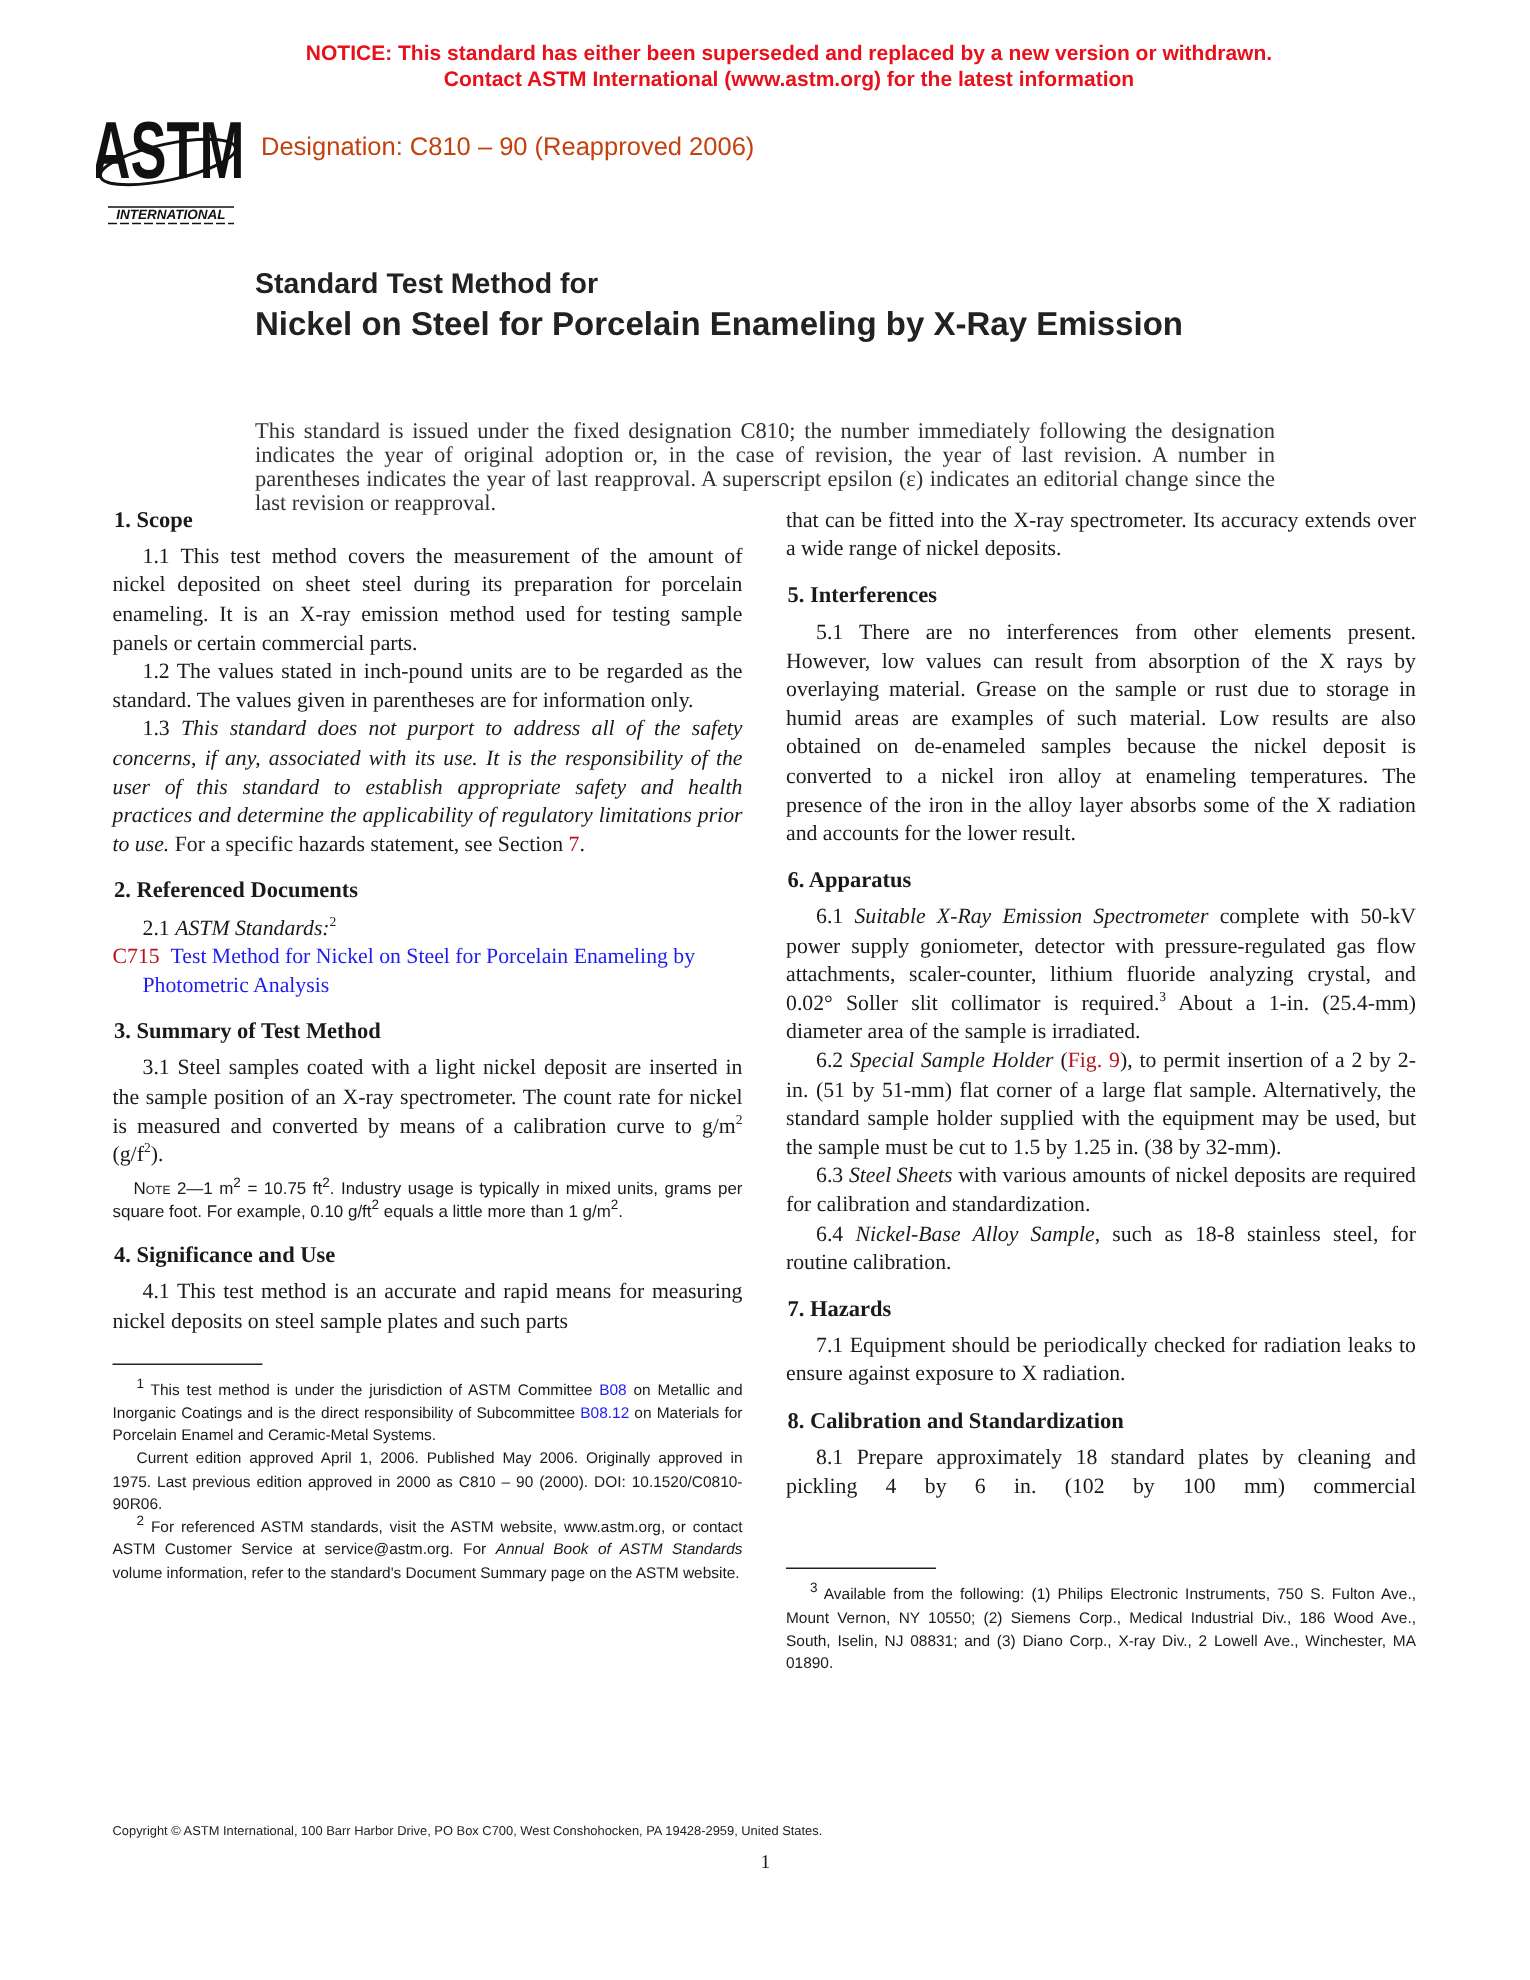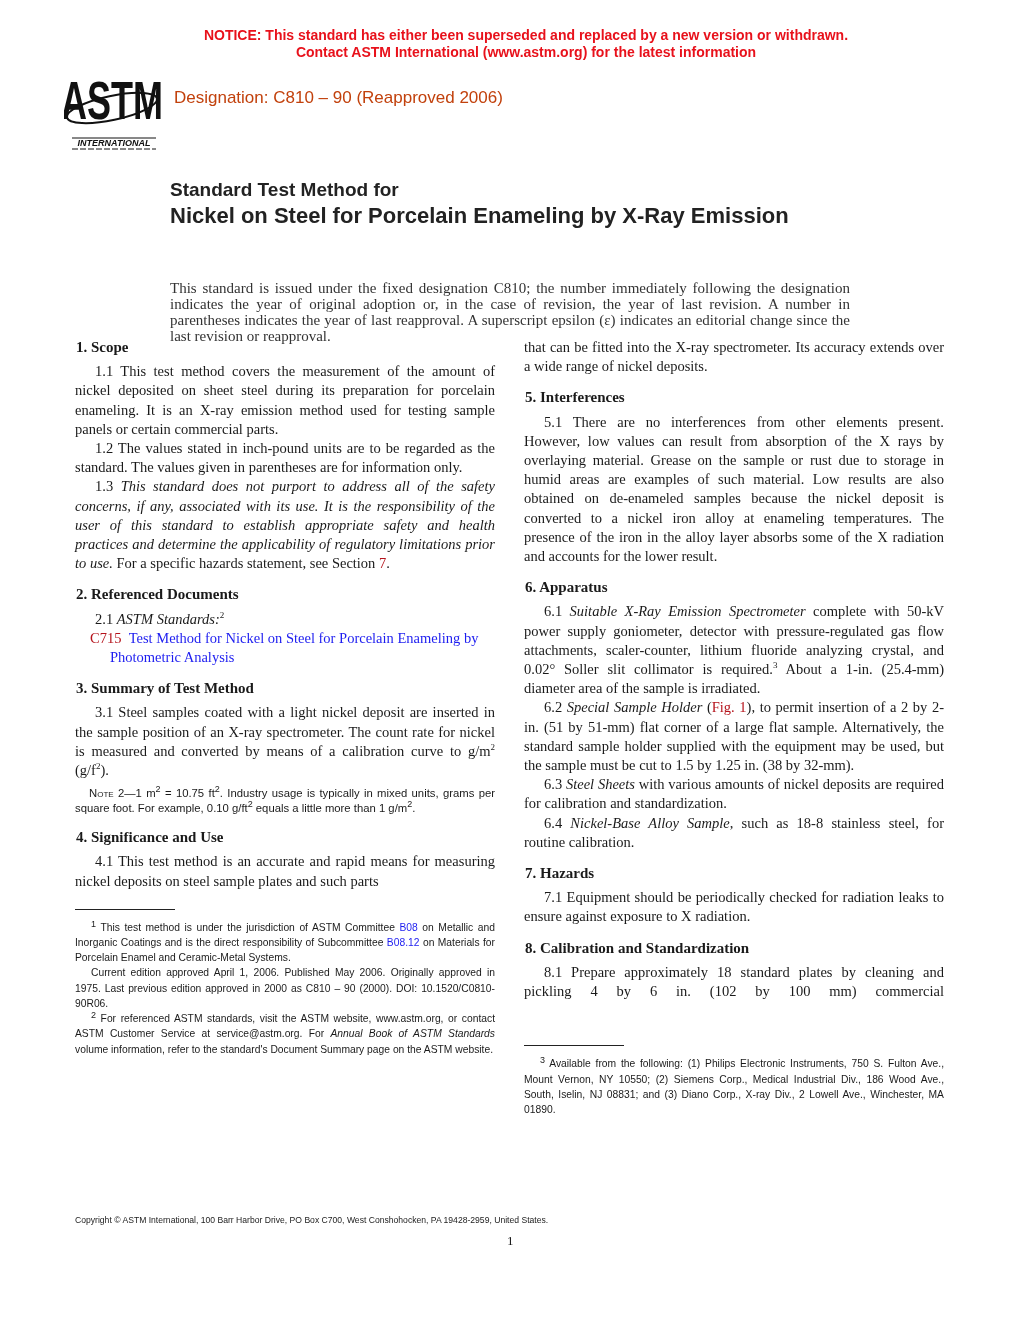--- a/index.html
+++ b/index.html
@@ -17,21 +17,21 @@
     .col-right { left: 524px; top: 338px; }
     .h { font-weight: bold; font-size: 15px; margin: 0 0 5px 1px; }
     .sec { margin: 0 0 12px 0; }
     p { margin: 0; }
     .ind { text-indent: 20px; }
     .note { font-family: "Liberation Sans", sans-serif; font-size: 11.3px; line-height: 15px; margin: 6px 0 6px 0; }
     .note.ind1 { text-indent: 14px; }
     .note .nlbl { font-variant: small-caps; }
     .red { color: #b5121b; }
     .blue { color: #1d1df0; }
-    .ref { padding-left: 20px; text-indent: -20px; margin-left: 15px; }
+    .ref { padding-left: 20px; text-indent: -20px; }
     i { font-style: italic; }
     sup { font-size: 9px; line-height: 0; }
     .fn-rule { width: 100px; border-top: 1px solid #222; margin: 18px 0 10px 0; }
     .fn { font-family: "Liberation Sans", sans-serif; font-size: 10.3px; line-height: 15.2px; text-align: justify; }
     .fn p { text-indent: 16px; }
     .copyright { position: absolute; left: 75px; top: 1215px; font-family: "Liberation Sans", sans-serif; font-size: 8.6px; color: #222; }
     .pagenum { position: absolute; left: 507px; top: 1233px; font-size: 13px; }
   </style>
 </head>
 <body>
@@ -99,21 +99,21 @@
   </div>
 
   <div class="sec">
     <div class="h">5.  Interferences</div>
     <p class="ind">5.1  There are no interferences from other elements present. However, low values can result from absorption of the X rays by overlaying material. Grease on the sample or rust due to storage in humid areas are examples of such material. Low results are also obtained on de-enameled samples because the nickel deposit is converted to a nickel iron alloy at enameling temperatures. The presence of the iron in the alloy layer absorbs some of the X radiation and accounts for the lower result.</p>
   </div>
 
   <div class="sec">
     <div class="h">6.  Apparatus</div>
     <p class="ind"><span>6.1 </span><i>Suitable X-Ray Emission Spectrometer</i><span> complete with 50-kV power supply goniometer, detector with pressure-regulated gas flow attachments, scaler-counter, lithium fluoride analyzing crystal, and 0.02° Soller slit collimator is required.</span><sup>3</sup><span> About a 1-in. (25.4-mm) diameter area of the sample is irradiated.</span></p>
-    <p class="ind"><span>6.2 </span><i>Special Sample Holder</i><span> (</span><span class="red">Fig. 1</span><span>), to permit insertion of a 2 by 2-in. (51 by 51-mm) flat corner of a large flat sample. Alternatively, the standard sample holder supplied with the equipment may be used, but the sample must be cut to 1.5 by 1.25 in. (38 by 32-mm).</span></p>
+    <p class="ind"><span>6.2 </span><i>Special Sample Holder</i><span> (</span><span class="red">Fig. 9</span><span>), to permit insertion of a 2 by 2-in. (51 by 51-mm) flat corner of a large flat sample. Alternatively, the standard sample holder supplied with the equipment may be used, but the sample must be cut to 1.5 by 1.25 in. (38 by 32-mm).</span></p>
     <p class="ind"><span>6.3 </span><i>Steel Sheets</i><span> with various amounts of nickel deposits are required for calibration and standardization.</span></p>
     <p class="ind"><span>6.4 </span><i>Nickel-Base Alloy Sample</i><span>, such as 18-8 stainless steel, for routine calibration.</span></p>
   </div>
 
   <div class="sec">
     <div class="h">7.  Hazards</div>
     <p class="ind">7.1  Equipment should be periodically checked for radiation leaks to ensure against exposure to X radiation.</p>
   </div>
 
   <div class="sec" style="margin-bottom:0">

